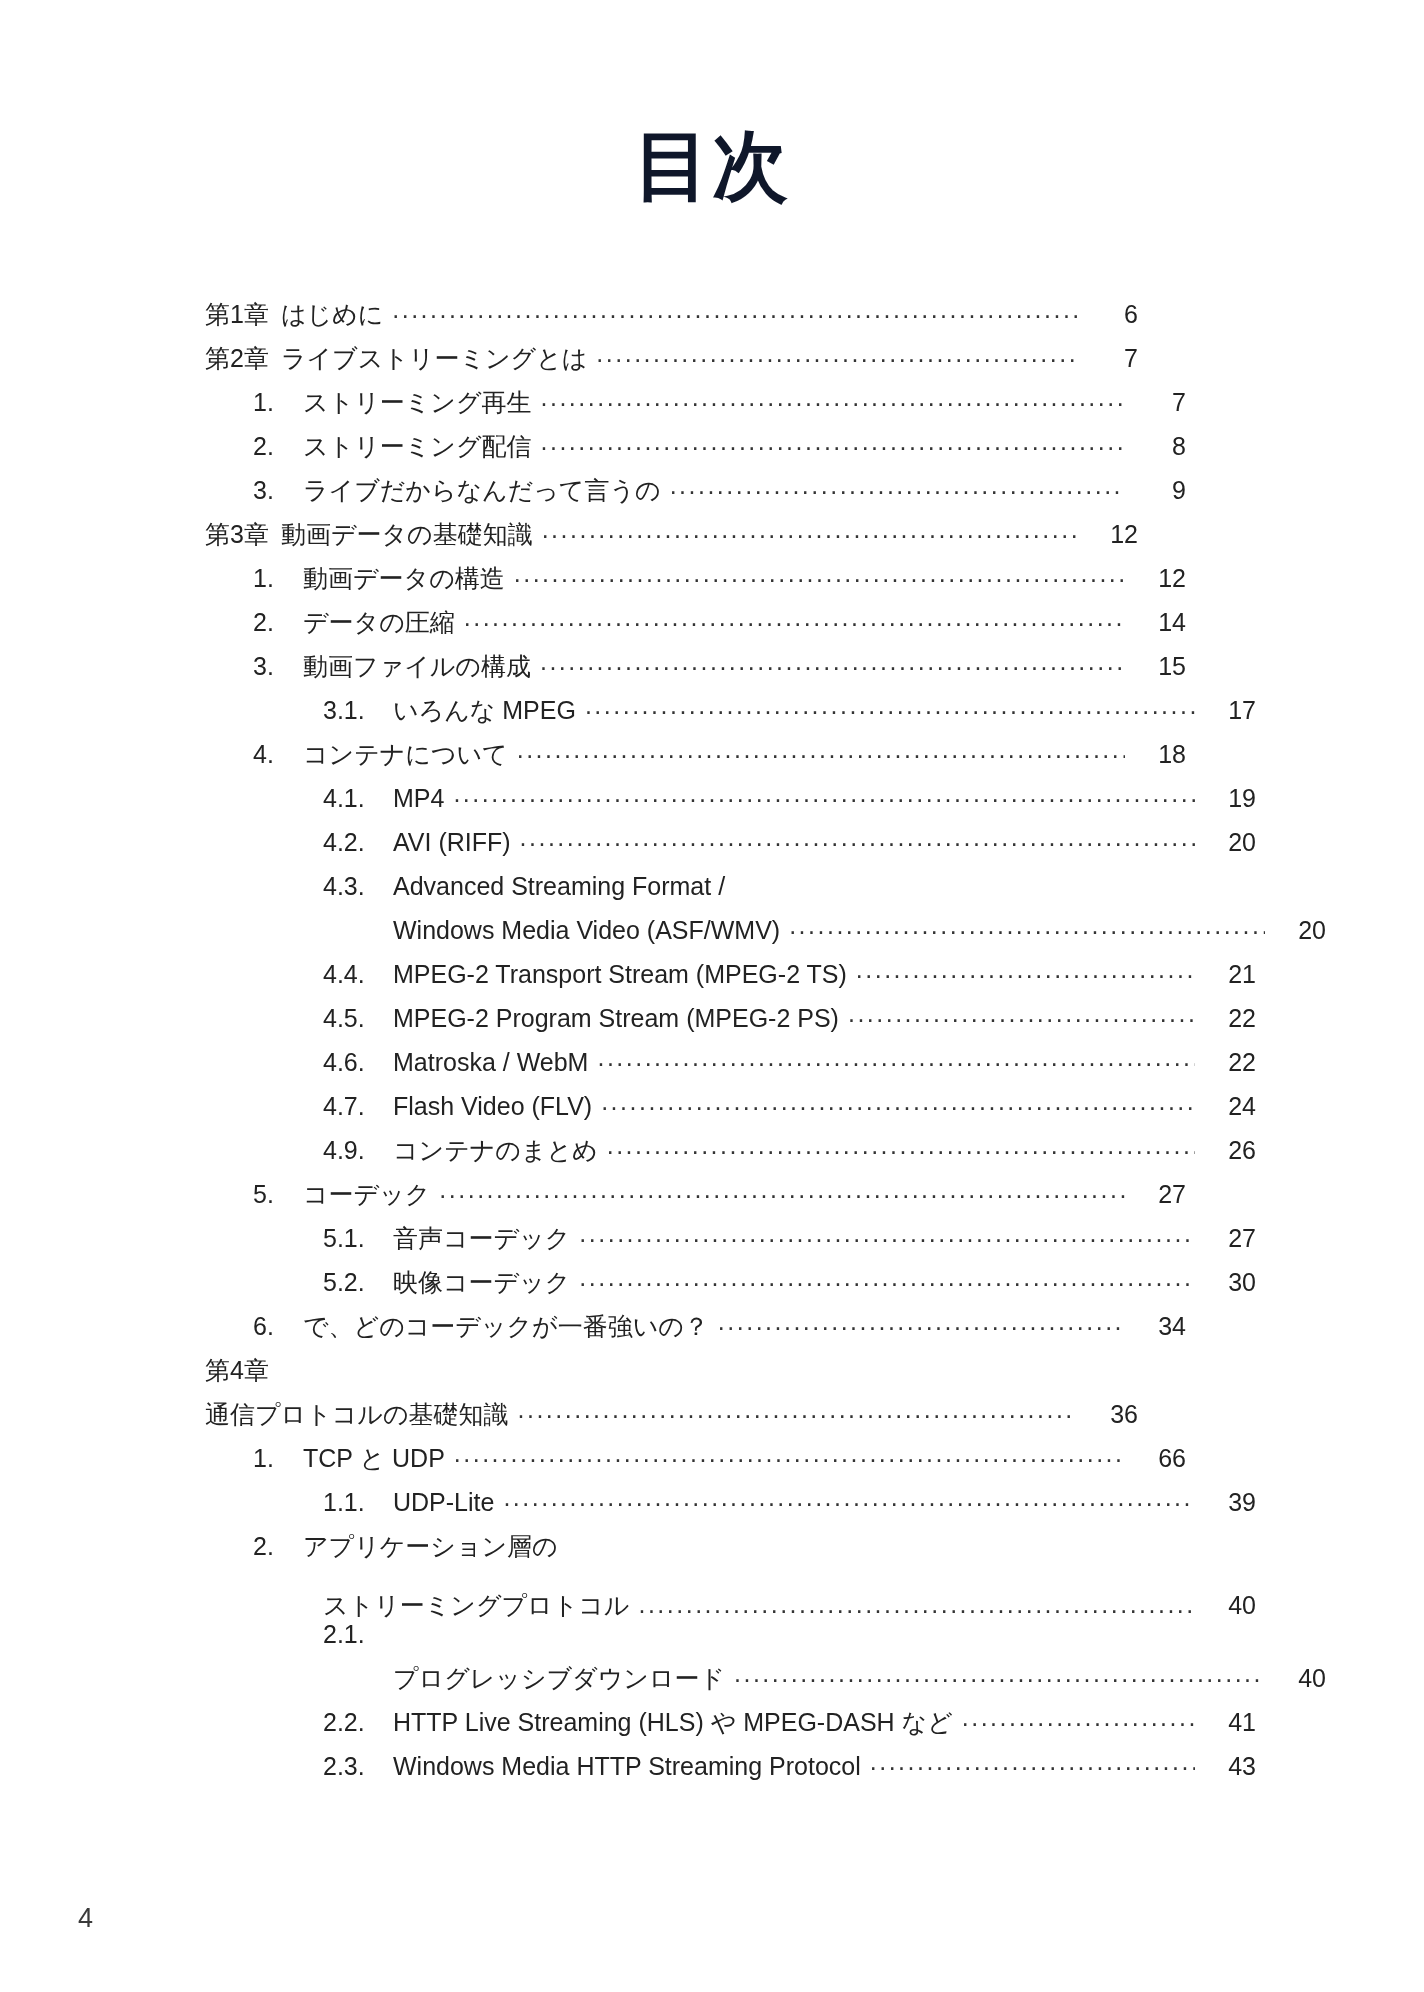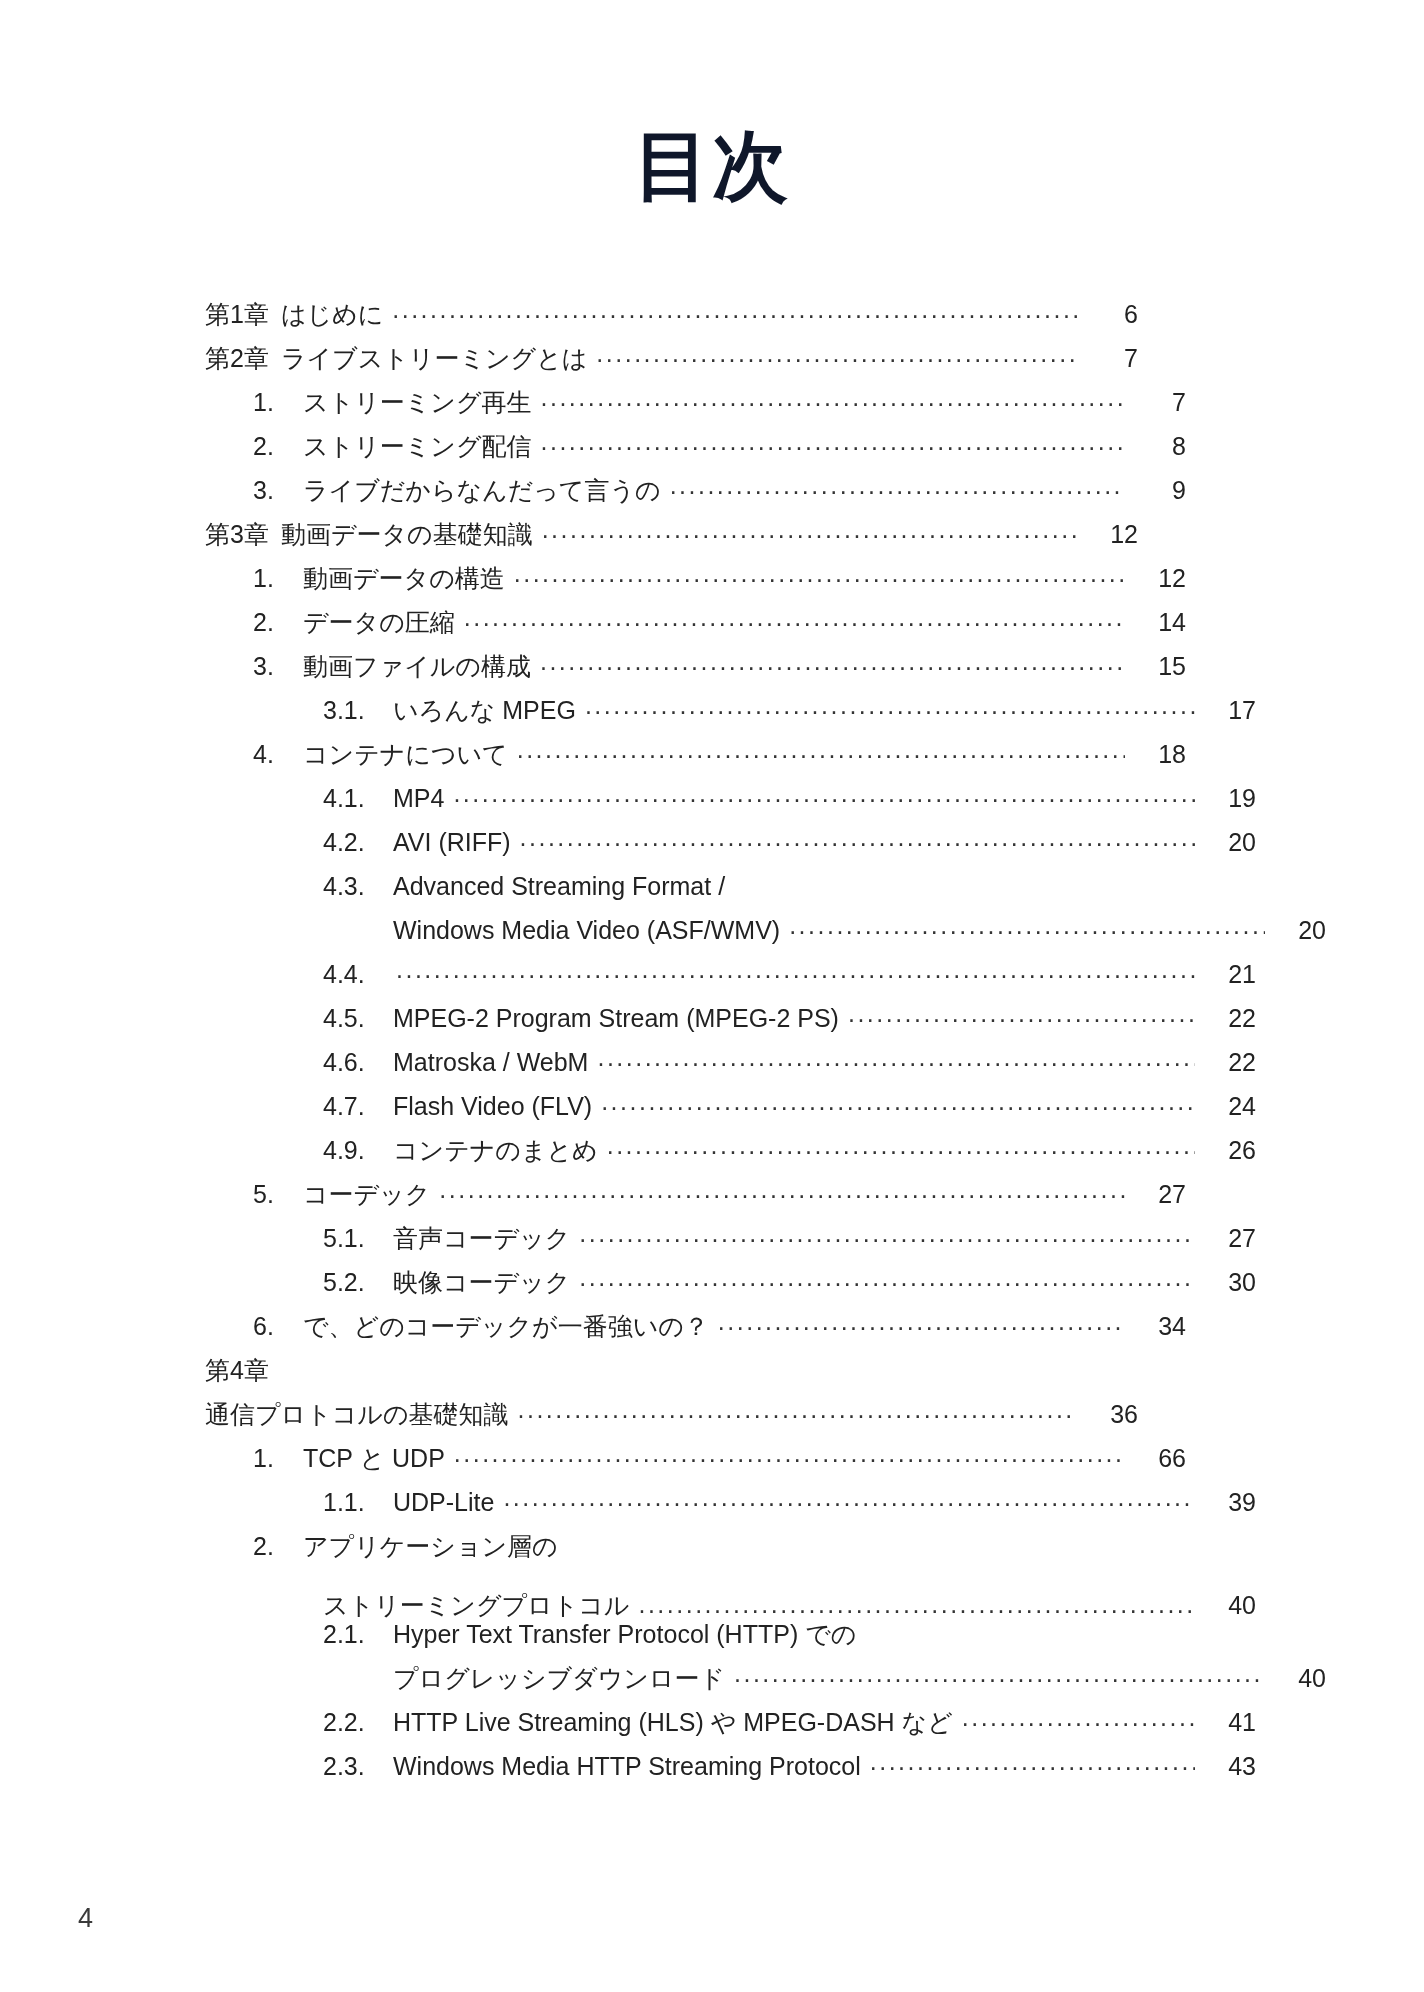--- a/index.html
+++ b/index.html
@@ -210,20 +210,21 @@
         <span class="leader"></span>
         <span class="pageno">20</span>
       </li>
       <li class="toc-row cont cont-indent-2">
         <span class="label">Windows Media Video (ASF/WMV)</span>
         <span class="leader"></span>
         <span class="pageno">20</span>
       </li>
       <li class="toc-row lvl-2">
         <span class="num">4.4.</span>
+        <span class="label">MPEG-2 Transport Stream (MPEG-2 TS)</span>
         <span class="leader"></span>
         <span class="pageno">21</span>
       </li>
       <li class="toc-row lvl-2">
         <span class="num">4.5.</span>
         <span class="label">MPEG-2 Program Stream (MPEG-2 PS)</span>
         <span class="leader"></span>
         <span class="pageno">22</span>
       </li>
       <li class="toc-row lvl-2">
@@ -297,21 +298,20 @@
         <span class="leader"></span>
         <span class="pageno">40</span>
       </li>
       <li class="toc-row cont cont-indent-1">
         <span class="label">ストリーミングプロトコル</span>
         <span class="leader"></span>
         <span class="pageno">40</span>
       </li>
       <li class="toc-row lvl-2 row-wrap-first">
         <span class="num">2.1.</span>
-        <span class="label">Hyper Text Transfer Protocol (HTTP) での</span>
         <span class="leader"></span>
         <span class="pageno">40</span>
       </li>
       <li class="toc-row cont cont-indent-2">
         <span class="label">プログレッシブダウンロード</span>
         <span class="leader"></span>
         <span class="pageno">40</span>
       </li>
       <li class="toc-row lvl-2">
         <span class="num">2.2.</span>

